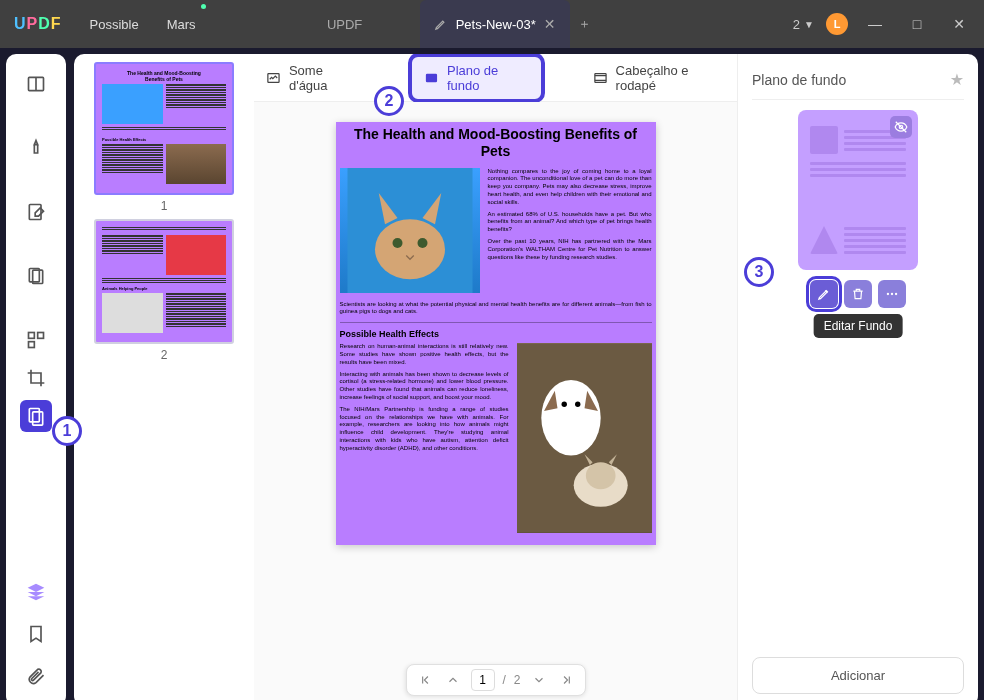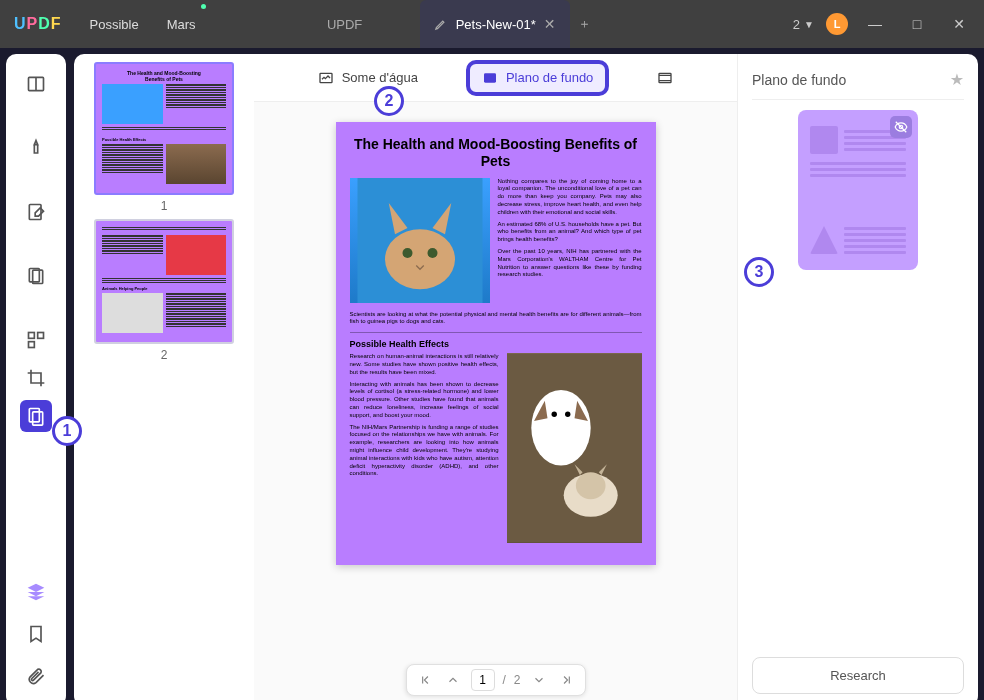--- a/index.html
+++ b/index.html
@@ -39,21 +39,21 @@
   .thumb-label { font-size: 12px; color: #666; }
   
   .center { flex: 1; display: flex; flex-direction: column; border-right: 1px solid #eee; position: relative; }
   .toolbar { height: 48px; display: flex; align-items: center; justify-content: center; gap: 40px; border-bottom: 1px solid #eee; }
   .tool-btn { display: flex; align-items: center; gap: 8px; padding: 6px 12px; border-radius: 6px; font-size: 13px; color: #444; }
   .tool-btn.active { background: #efecff; color: #4b3dd8; }
   .tool-btn.highlighted { outline: 4px solid #4b3dd8; }
   .tool-icon { width: 16px; height: 16px; }
   
   .canvas { flex: 1; display: flex; align-items: flex-start; justify-content: center; overflow: auto; padding: 20px 0 60px; background: #fafafa; }
-  .page { width: 320px; background: #b97dff; padding: 14px; box-shadow: 0 2px 8px rgba(0,0,0,0.2); color: #000; }
+  .page { width: 320px; background: #b97dff; padding: 4px; box-shadow: 0 2px 8px rgba(0,0,0,0.2); color: #000; }
   .page h1 { font-size: 14px; text-align: center; font-weight: bold; line-height: 1.2; margin-bottom: 8px; font-family: Arial; }
   .page-row { display: flex; gap: 8px; margin-bottom: 8px; }
   .page-img { background: linear-gradient(180deg, #3aa0ff 0%, #1e7ac9 100%); display: flex; align-items: center; justify-content: center; }
   .page-txt { font-size: 6px; line-height: 1.3; text-align: justify; }
   .page h2 { font-size: 9px; font-weight: bold; margin: 4px 0; }
   
   .pager { position: absolute; bottom: 10px; left: 50%; transform: translateX(-50%); display: flex; align-items: center; gap: 8px; background: #fff; border: 1px solid #e0e0e0; border-radius: 8px; padding: 4px 8px; box-shadow: 0 1px 4px rgba(0,0,0,0.1); }
   .pager-btn { width: 20px; height: 20px; display: flex; align-items: center; justify-content: center; color: #888; }
   .pager-input { border: 1px solid #ddd; border-radius: 4px; padding: 3px 6px; font-size: 12px; width: 24px; text-align: center; }
   .pager-sep { color: #888; font-size: 12px; }
@@ -96,21 +96,21 @@
       <span class="green-dot"></span>
     </div>
   <div class="tabs" style="margin-left:60px">
     <div class="tab">
         <span>UPDF</span>
       </div>
     <div class="tab active">
       <svg width="14" height="14" viewBox="0 0 24 24" fill="none" stroke="#aaa" stroke-width="2">
           <path d="M3 21l3-1 11-11-2-2L4 18l-1 3z"></path>
         </svg>
-      <span>Pets-New-01*</span>
+      <span>Pets-New-03*</span>
       <span class="tab-close">✕</span>
     </div>
     <div class="tab-add">＋</div>
   </div>
   <div class="spacer"></div>
   <div class="win-right">
     <div class="badge">
         <span>2</span> 
         <span style="font-size:10px">▼</span>
       </div>
@@ -294,20 +294,21 @@
           <svg class="tool-icon" viewBox="0 0 24 24" fill="#4b3dd8">
               <rect x="3" y="5" width="18" height="14" rx="2"></rect>
             </svg>
           <span>Plano de fundo</span>
         </div>
         <div class="tool-btn">
           <svg class="tool-icon" viewBox="0 0 24 24" fill="none" stroke="currentColor" stroke-width="2">
               <rect x="3" y="5" width="18" height="14" rx="1"></rect>
               <path d="M3 8h18M3 16h18"></path>
             </svg>
+          <span>Cabeçalho e rodapé</span>
         </div>
       </div>
 
       <div class="canvas">
         <div class="page">
           <h1>The Health and Mood-Boosting Benefits of Pets</h1>
           <div class="page-row">
             <div class="page-img" style="width:140px;height:125px">
               <svg class="cat-svg" viewBox="0 0 100 100">
                   <rect width="100" height="100" fill="#2c8fd6"></rect>
@@ -411,20 +412,40 @@
             <div class="sq" style="clip-path:polygon(0 100%,50% 0,100% 100%)"></div>
             <div class="lines">
               <div class="line"></div>
               <div class="line"></div>
               <div class="line"></div>
               <div class="line"></div>
               <div class="line"></div>
             </div>
           </div>
       </div>
-      <div class="add-btn">Research</div>
+      <div class="bg-actions">
+        <div class="bg-act edit">
+          <svg width="14" height="14" viewBox="0 0 24 24" fill="none" stroke="currentColor" stroke-width="2">
+              <path d="M3 21l3-1L18 8l-2-2L4 18l-1 3zM14 6l4 4"></path>
+            </svg>
+        </div>
+        <div class="bg-act">
+          <svg width="14" height="14" viewBox="0 0 24 24" fill="none" stroke="currentColor" stroke-width="2">
+              <path d="M4 7h16M9 7V4h6v3M6 7l1 13h10l1-13"></path>
+            </svg>
+        </div>
+        <div class="bg-act">
+          <svg width="14" height="14" viewBox="0 0 24 24" fill="currentColor">
+              <circle cx="5" cy="12" r="2"></circle>
+              <circle cx="12" cy="12" r="2"></circle>
+              <circle cx="19" cy="12" r="2"></circle>
+            </svg>
+        </div>
+        <div class="tooltip">Editar Fundo</div>
+      </div>
+      <div class="add-btn">Adicionar</div>
     </div>
   </div>
 </div>
 
 <div class="anno" style="left:52px;top:416px">1</div>
 <div class="anno" style="left:374px;top:86px">2</div>
 <div class="anno" style="left:744px;top:257px">3</div>
 
 </body></html>

